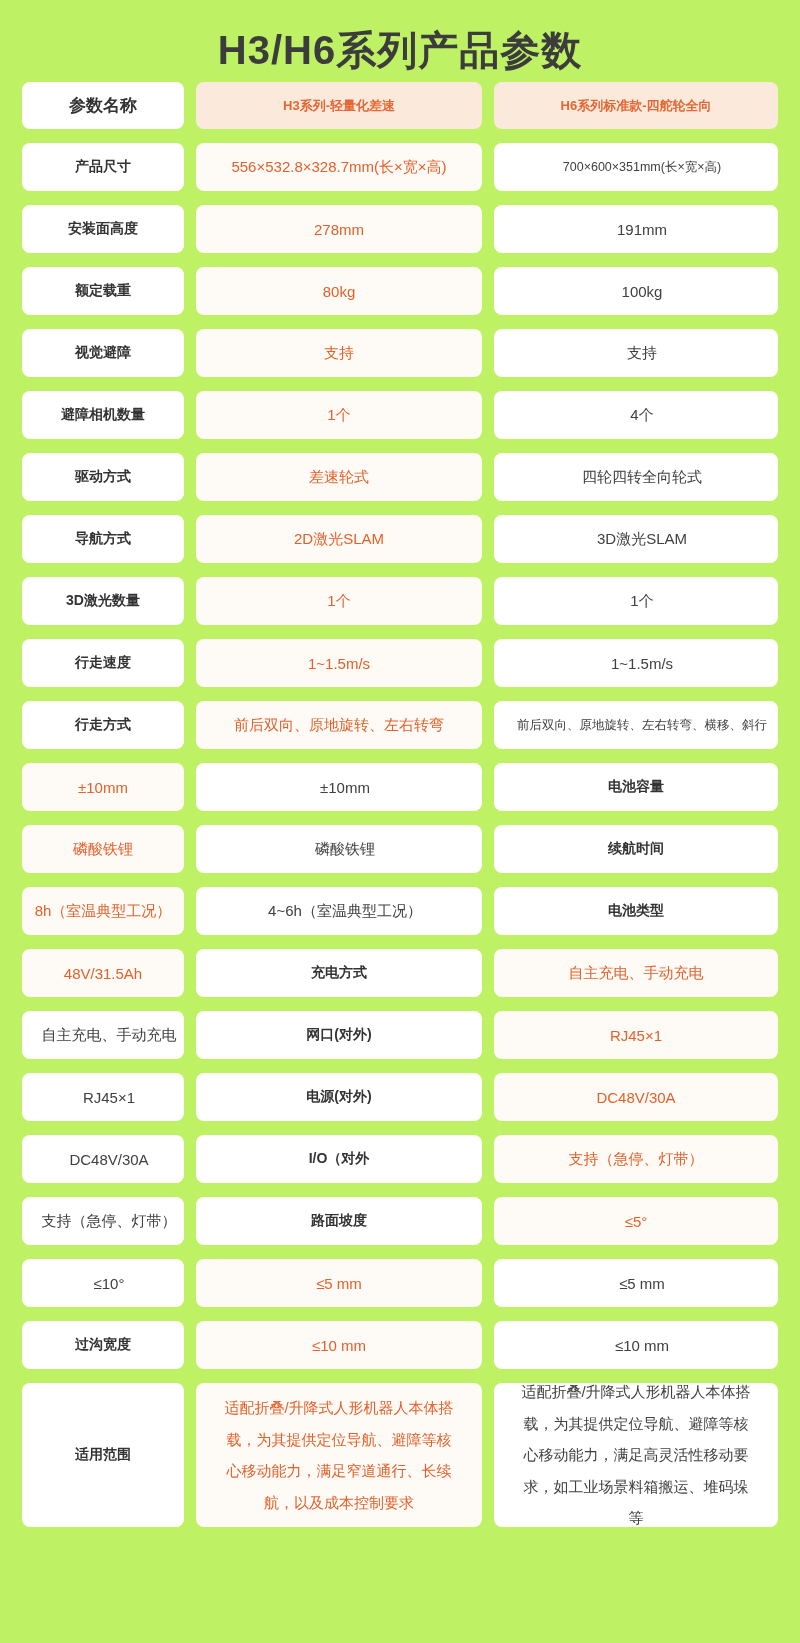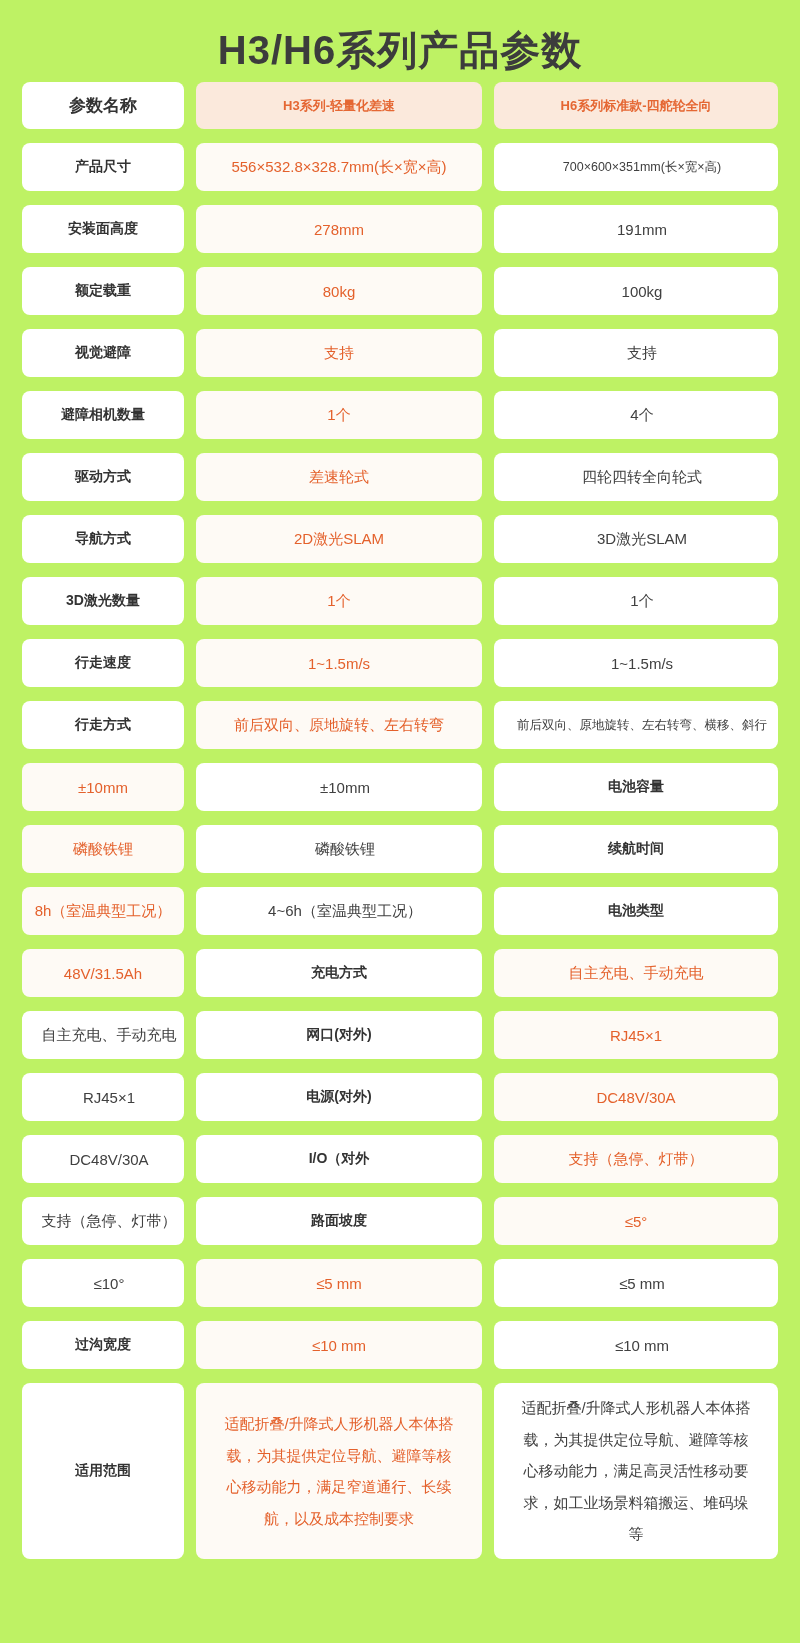--- a/index.html
+++ b/index.html
@@ -66,21 +66,21 @@
     color:#e4612c;
     font-size:15px;
   }
   .h6-cell{
     background:#ffffff;
     color:#404040;
     font-size:15px;
     padding-left:12px;
   }
   .small-text{font-size:12.5px;}
-  .tall .body-cell{height:176px;}
+  .tall .body-cell{height:144px;}
   .tall .h3-cell,.tall .h6-cell{
     line-height:2.1;
     padding:0 26px;
     font-size:15px;
   }
 </style>
 </head>
 <body>
 
 <div class="page">

